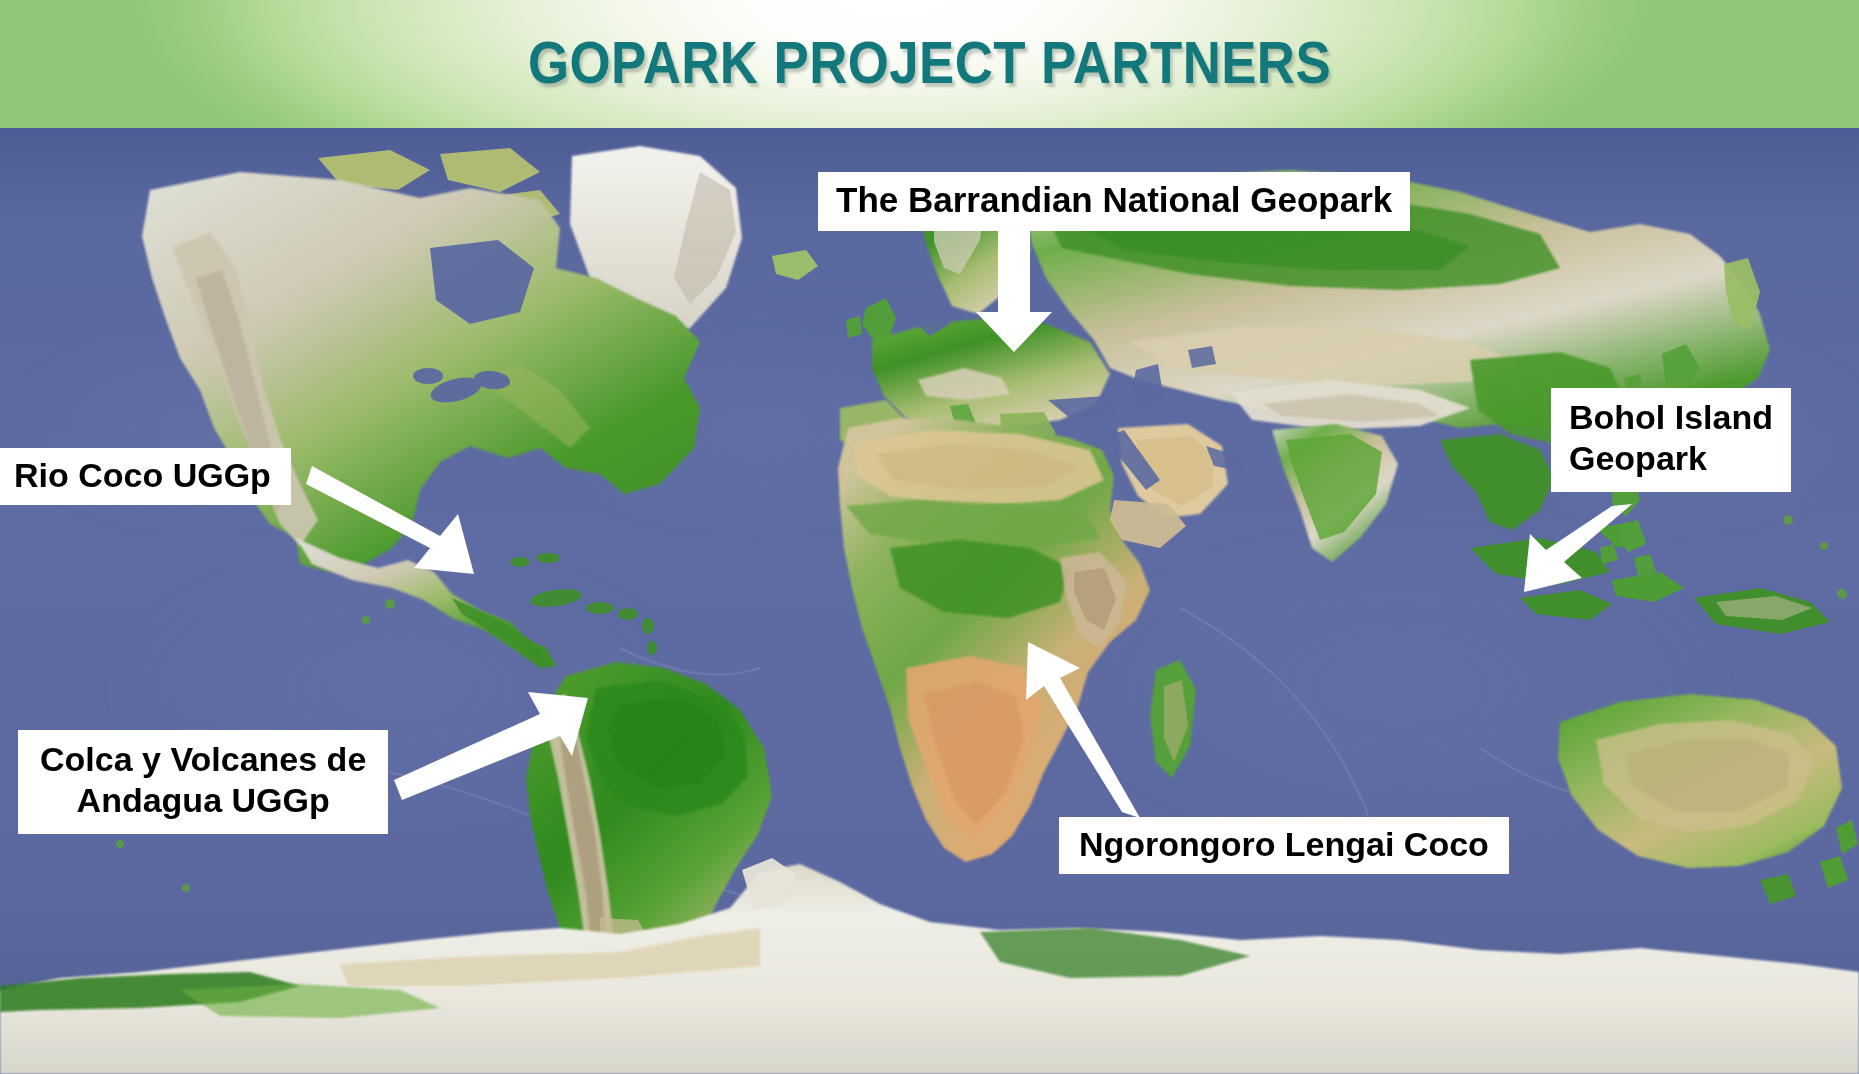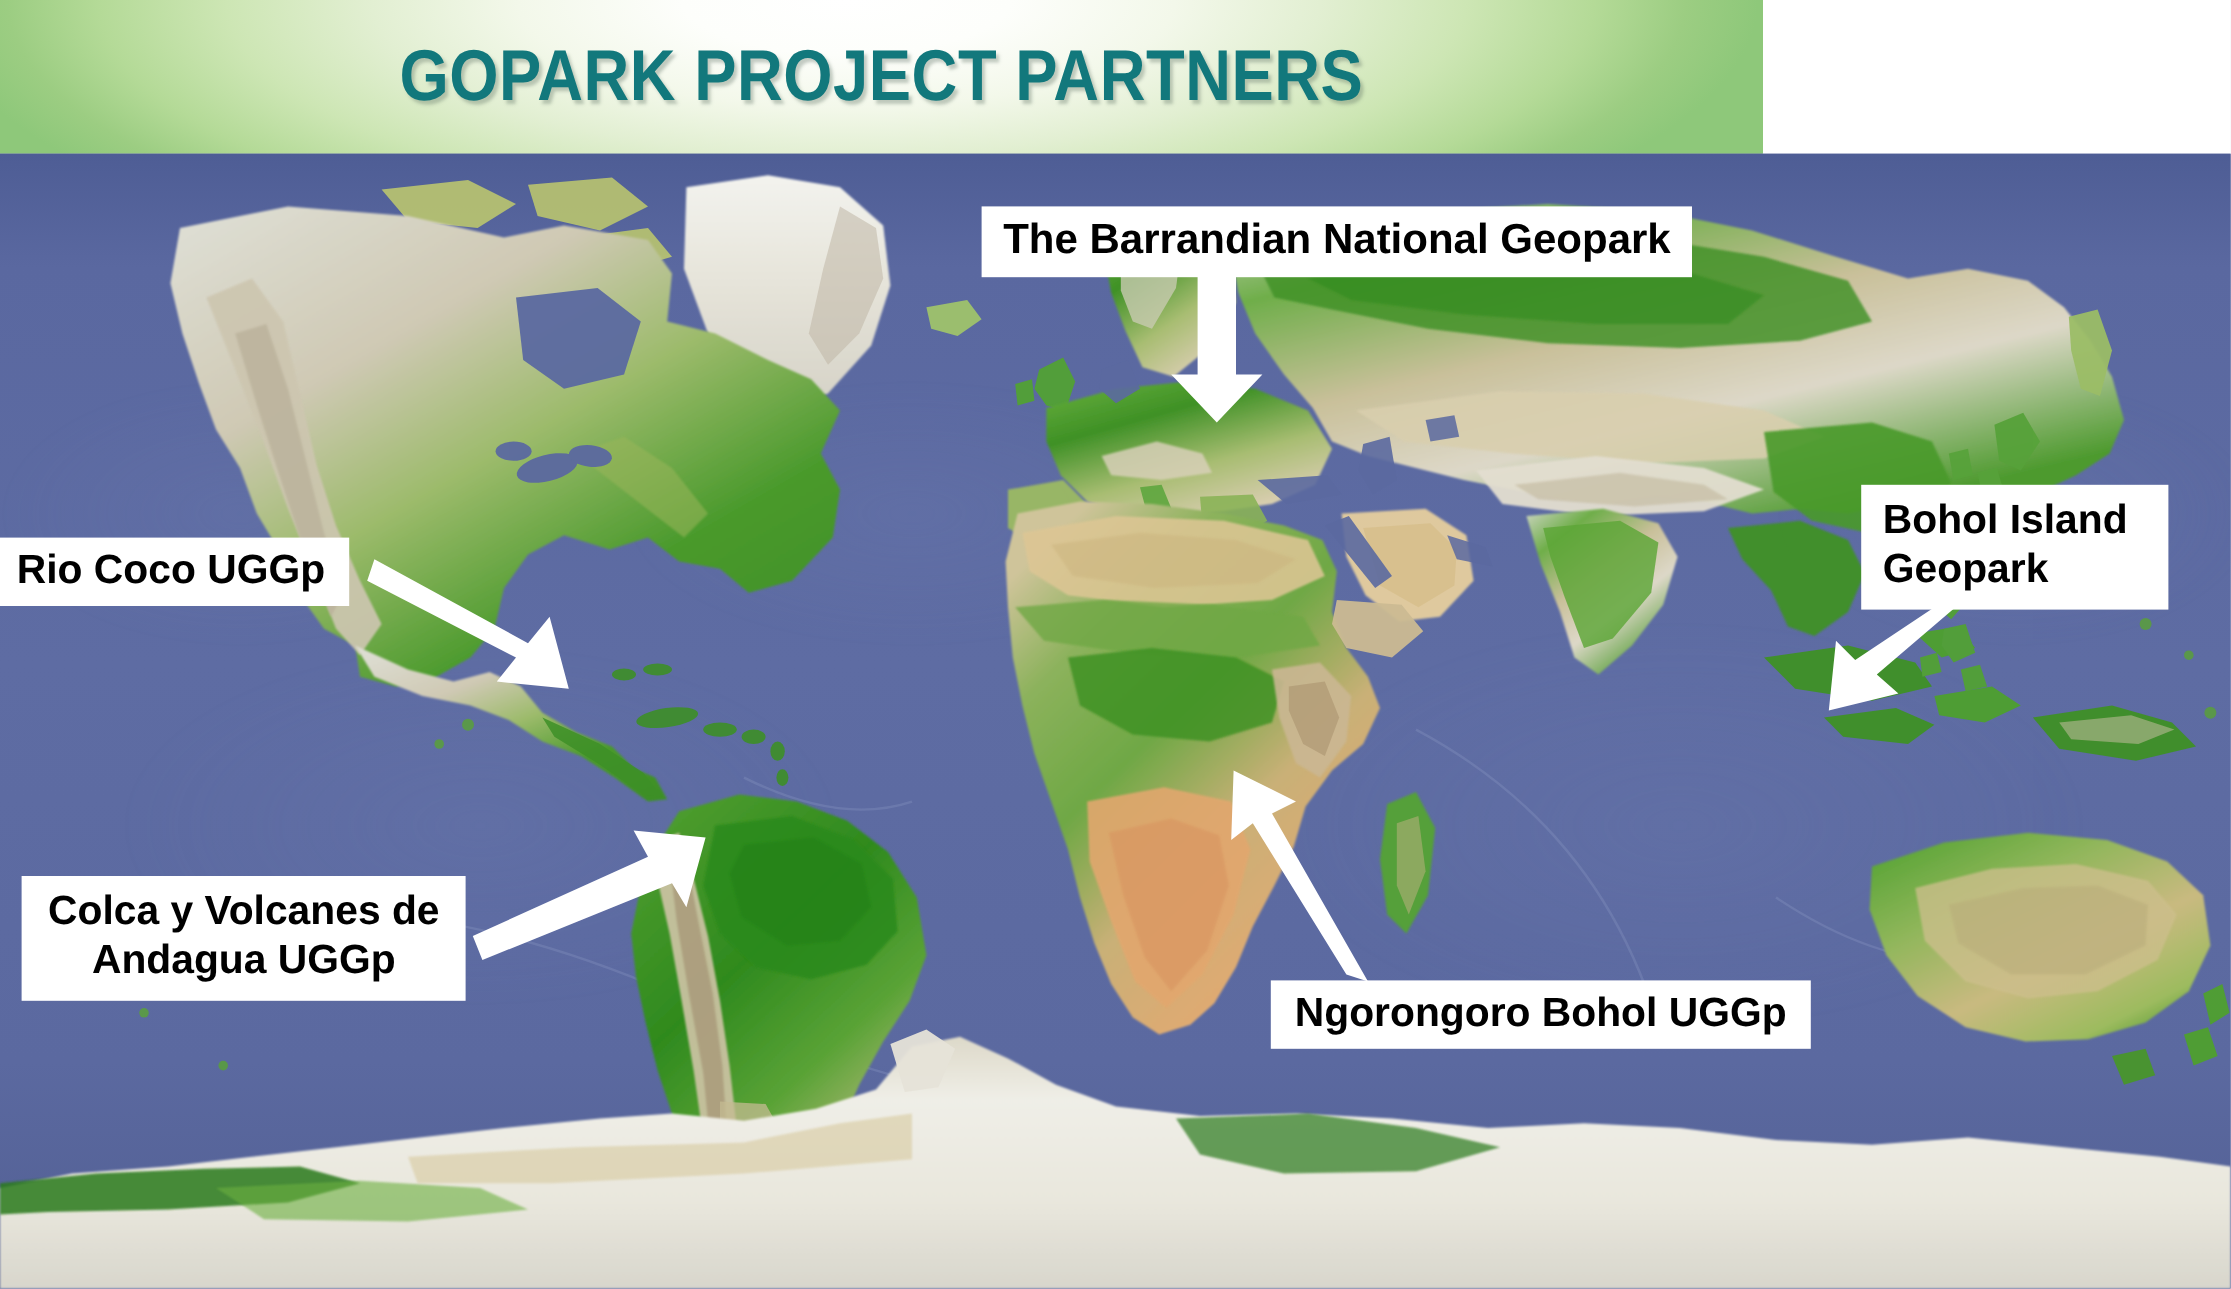--- a/index.html
+++ b/index.html
@@ -16,21 +16,21 @@
     position: relative;
     width: 1859px;
     height: 1074px;
     overflow: hidden;
   }
 
   
   #header {
     position: absolute;
     left: 0; top: 0;
-    width: 1469px;
+    width: 1859px;
     height: 128px;
     overflow: hidden;
     background:
       radial-gradient(ellipse 760px 250px at 48% 0%,
          #ffffff 0%, #fdfefb 18%, #f3f8ea 36%, #e2efd2 52%,
          #cde6b4 68%, #b4da97 82%, #9ccd82 92%, #8ec87a 100%),
       linear-gradient(100deg, #8fc97c 0%, #a9d391 28%, #cde6b4 50%, #a7d48f 74%, #73ba51 100%);
   }
   #header-title {
     position: absolute;
@@ -70,21 +70,21 @@
     font-size: 34px;
     line-height: 1.22;
     padding: 8px 16px 10px 16px;
     white-space: pre;
     z-index: 40;
     user-select: none;
   }
   #label-barrandian { left: 818px; top: 172px; font-size: 35px; padding: 7px 18px 9px 18px; }
   #label-riococo    { left: -6px;  top: 448px; padding: 7px 20px 9px 20px; }
   #label-colca      { left: 18px;  top: 730px; padding: 9px 22px 12px 22px; text-align: center; }
-  #label-bohol      { left: 1551px; top: 404px; padding: 9px 34px 12px 18px; }
+  #label-bohol      { left: 1551px; top: 388px; padding: 9px 18px 12px 18px; }
   #label-ngorongoro { left: 1059px; top: 817px; padding: 7px 20px 9px 20px; }
 
   #arrow-layer {
     position: absolute; left: 0; top: 0;
     width: 1859px; height: 1074px;
     z-index: 35;
     pointer-events: none;
   }
 </style>
 </head>
@@ -482,15 +482,15 @@
   <div class="label-box" id="label-barrandian">The Barrandian National Geopark</div>
 
   <div class="label-box" id="label-riococo">Rio Coco UGGp</div>
 
   <div class="label-box" id="label-colca">Colca y Volcanes de
 Andagua UGGp</div>
 
   <div class="label-box" id="label-bohol">Bohol Island
 Geopark</div>
 
-  <div class="label-box" id="label-ngorongoro">Ngorongoro Bohol UGGp</div>
+  <div class="label-box" id="label-ngorongoro">Ngorongoro Lengai Coco</div>
 
 </div>
 
 </body></html>

